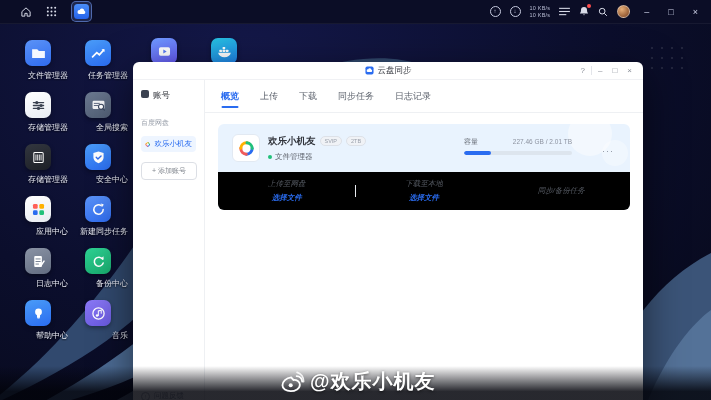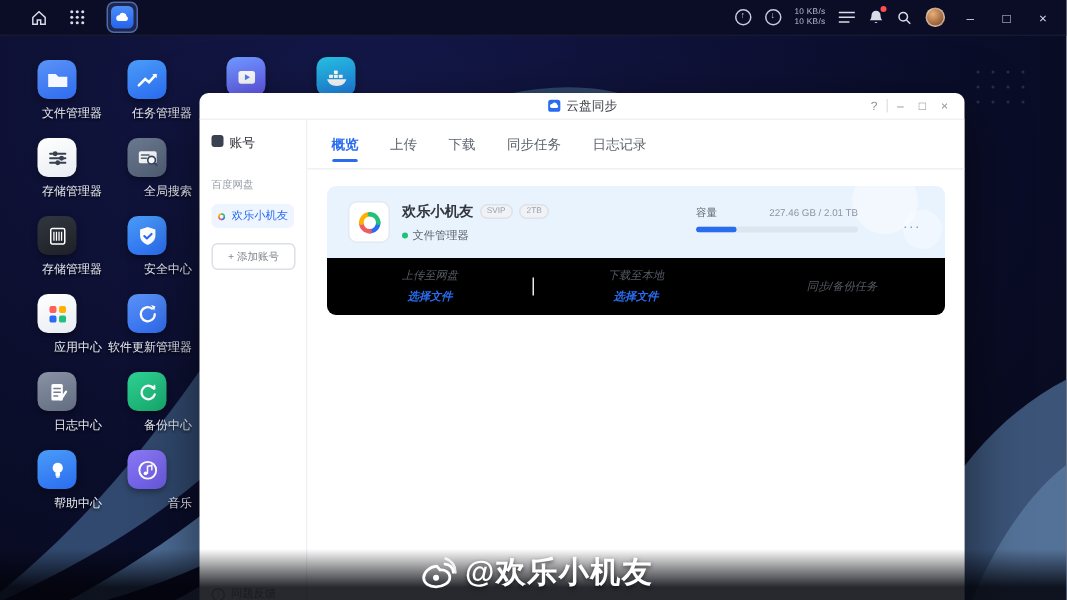--- a/index.html
+++ b/index.html
@@ -298,21 +298,21 @@
   </div>
   <div class="dlabel">应用中心</div>
 </div>
 <div class="dslot" style="left:68px;top:196px">
   <div class="dic bg-blue">
     <svg width="17" height="17" viewBox="0 0 20 20">
         <path d="M15.5 10 a5.5 5.5 0 1 1 -2.2-4.4" fill="none" stroke="#fff" stroke-width="1.8" stroke-linecap="round"></path>
         <path d="M12.6 2.8 l3.4 1 -1 3.4 Z" fill="#fff"></path>
       </svg>
   </div>
-  <div class="dlabel">软件更新管理器</div>
+  <div class="dlabel">新建同步任务</div>
 </div>
 <div class="dslot" style="left:8px;top:248px">
   <div class="dic bg-gray">
     <svg width="17" height="17" viewBox="0 0 20 20">
         <rect x="5" y="3.5" width="9" height="13" rx="1.3" fill="#fff"></rect>
         <g stroke="#727c8e" stroke-width="1.1" stroke-linecap="round">
           <line x1="7" y1="7" x2="12" y2="7"></line>
           <line x1="7" y1="10" x2="12" y2="10"></line>
           <line x1="7" y1="13" x2="10" y2="13"></line>
         </g>

